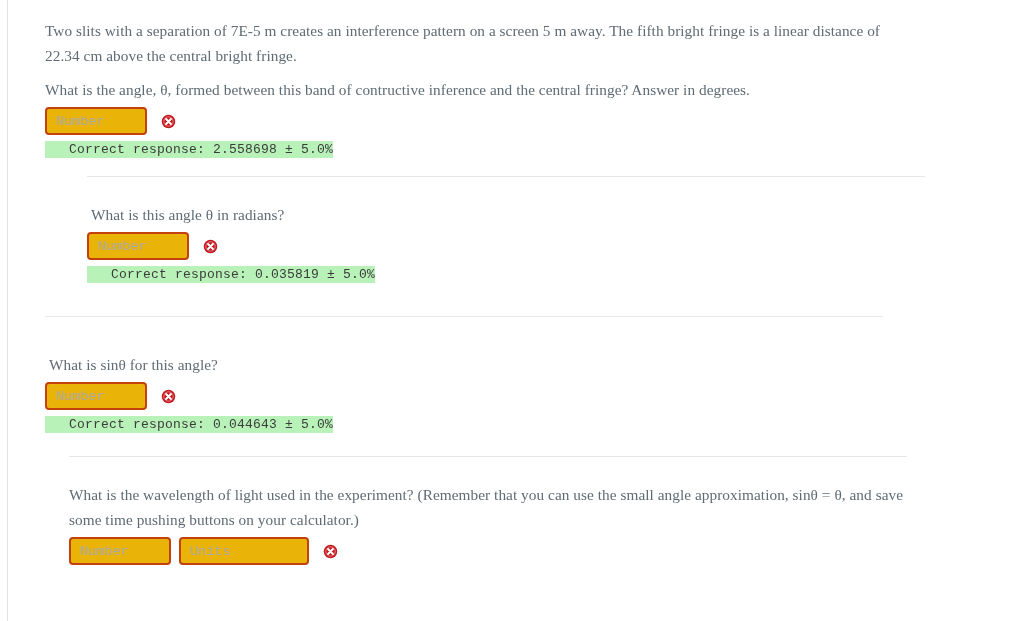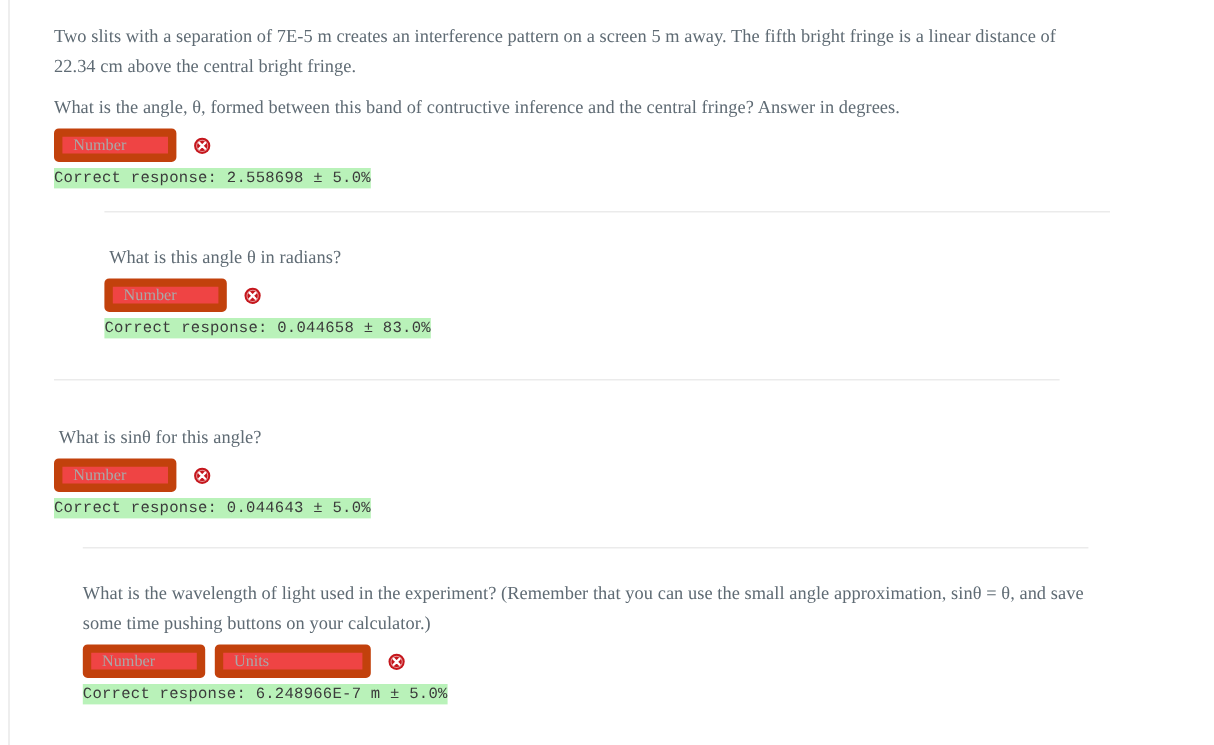--- a/index.html
+++ b/index.html
@@ -66,25 +66,25 @@
   
   .answer-row {
     display: flex;
     align-items: center;
     gap: 8px;
   }
 
   .field {
     box-sizing: border-box;
     height: 28px;
-    background: #ef4444;
-    border: 7px solid #c2410c;
+    background: #eab308;
+    border: 2px solid #c2410c;
     border-radius: 4px;
     padding: 0 9px;
-    font-family: Liberation Serif, serif;
+    font-family: Liberation Mono, monospace;
     font-size: 13.5px;
     color: #3a3a3a;
     outline: none;
   }
   .field::placeholder {
     color: #a9a9a9;
     opacity: 1;
   }
   .field.number { width: 102px; }
   .field.units  { width: 130px; }
@@ -101,20 +101,21 @@
   
   .correct-line {
     font-family: "Liberation Mono", "DejaVu Sans Mono", monospace;
     font-size: 13px;
     line-height: 17px;
     color: #3b3b3b;
     background: #b9f2b9;
     display: inline-block;
     white-space: pre;
     letter-spacing: 0.2px;
+    padding-left: 24px;
   }
 
   
   #b0 { position:absolute; left:0;   top:0;   }
   #b1 { position:absolute; left:0;   top:176px;margin-left:42px; }
   #b2 { position:absolute; left:0;   top:316px; }
   #b3 { position:absolute; left:0;   top:456px;margin-left:24px; }
 
   .blk-body { padding-top: 0; }
 </style>
@@ -158,21 +159,21 @@
           <input class="field number" type="text" placeholder="Number" style="">
           <span class="err-icon">
             <svg width="15" height="15" viewBox="0 0 16 16" aria-hidden="true">
               <circle cx="8" cy="8" r="7.2" fill="#c5161c"></circle>
               <circle cx="8" cy="8" r="5" fill="none" stroke="#ffffff" stroke-width="0.9" opacity="0.55"></circle>
               <path d="M5.4 5.4 L10.6 10.6 M10.6 5.4 L5.4 10.6" stroke="#ffffff" stroke-width="2.1" stroke-linecap="round"></path>
             </svg>
           </span>
         </div>
         <div style="margin-top:4px;">
-          <span class="correct-line">Correct response: 0.044658 ± 83.0%</span>
+          <span class="correct-line">Correct response: 0.035819 ± 5.0%</span>
         </div>
       </div>
     </div>
 
     <div class="question-block" id="b2">
       <hr class="divider">
       <div class="blk-body">
         <p class="qtext indent" style="margin-top:35px;">What is sinθ for this angle?</p>
         <div class="answer-row" style="margin-top:5px;">
           <input class="field number" type="text" placeholder="Number" style="">
@@ -201,20 +202,17 @@
           <input class="field number" type="text" placeholder="Number" style="">
           <input class="field units" type="text" placeholder="Units" style="">
           <span class="err-icon">
             <svg width="15" height="15" viewBox="0 0 16 16" aria-hidden="true">
               <circle cx="8" cy="8" r="7.2" fill="#c5161c"></circle>
               <circle cx="8" cy="8" r="5" fill="none" stroke="#ffffff" stroke-width="0.9" opacity="0.55"></circle>
               <path d="M5.4 5.4 L10.6 10.6 M10.6 5.4 L5.4 10.6" stroke="#ffffff" stroke-width="2.1" stroke-linecap="round"></path>
             </svg>
           </span>
         </div>
-        <div style="margin-top:4px;">
-          <span class="correct-line">Correct response: 6.248966E-7 m ± 5.0%</span>
-        </div>
       </div>
     </div>
 
   </div>
 </div>
 
 </body></html>

